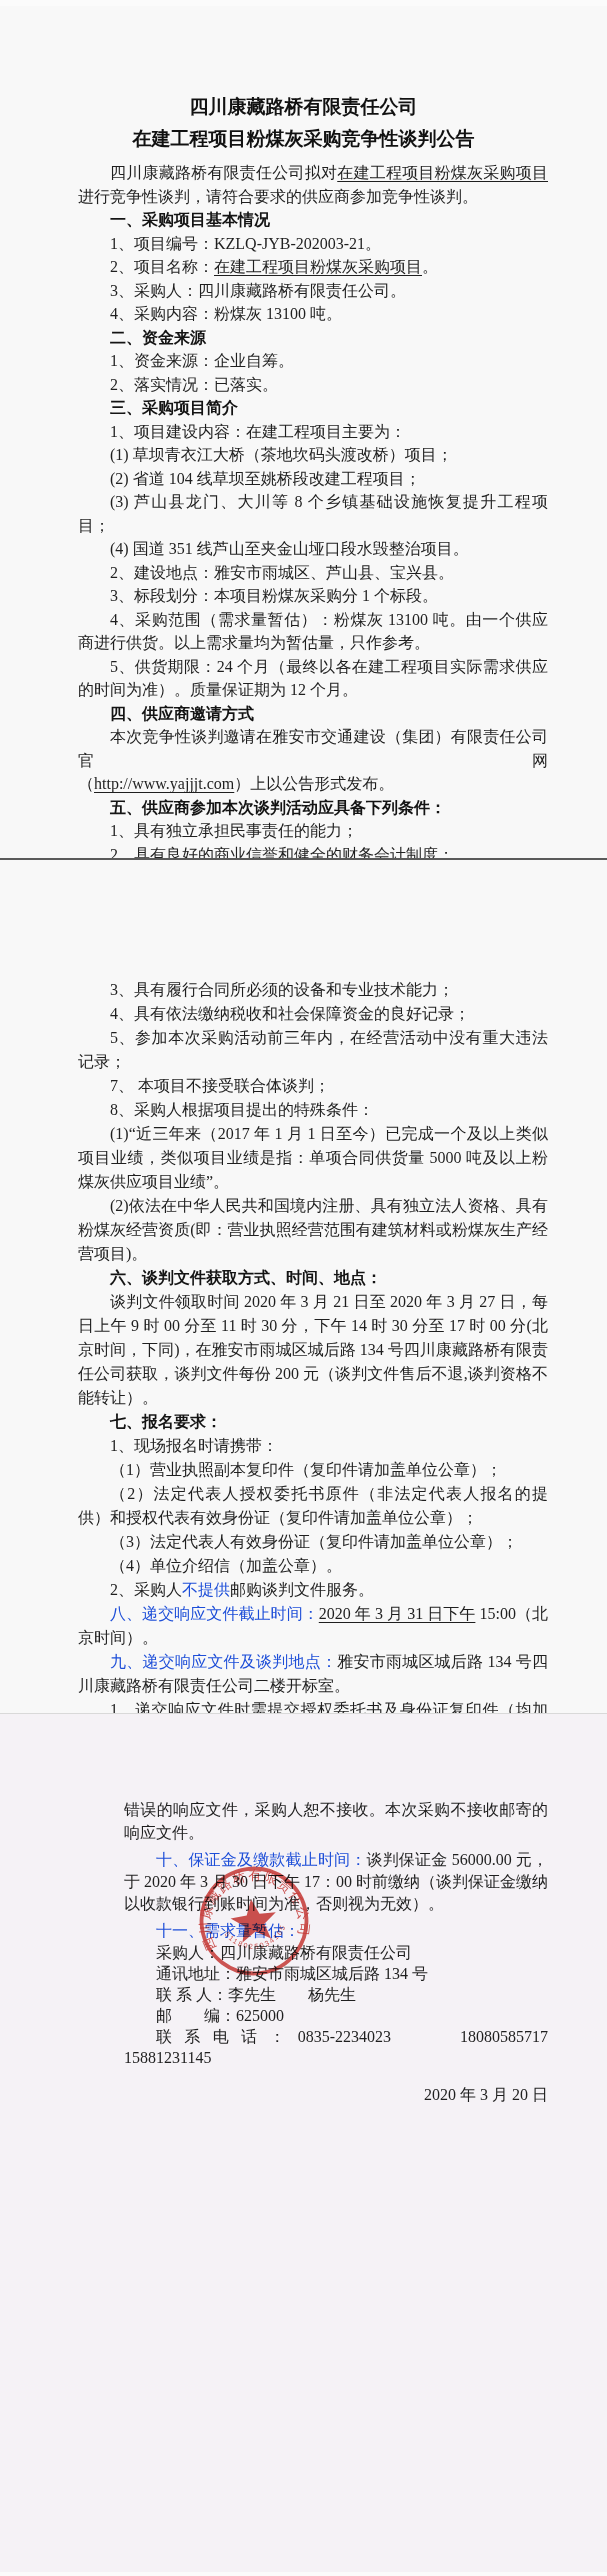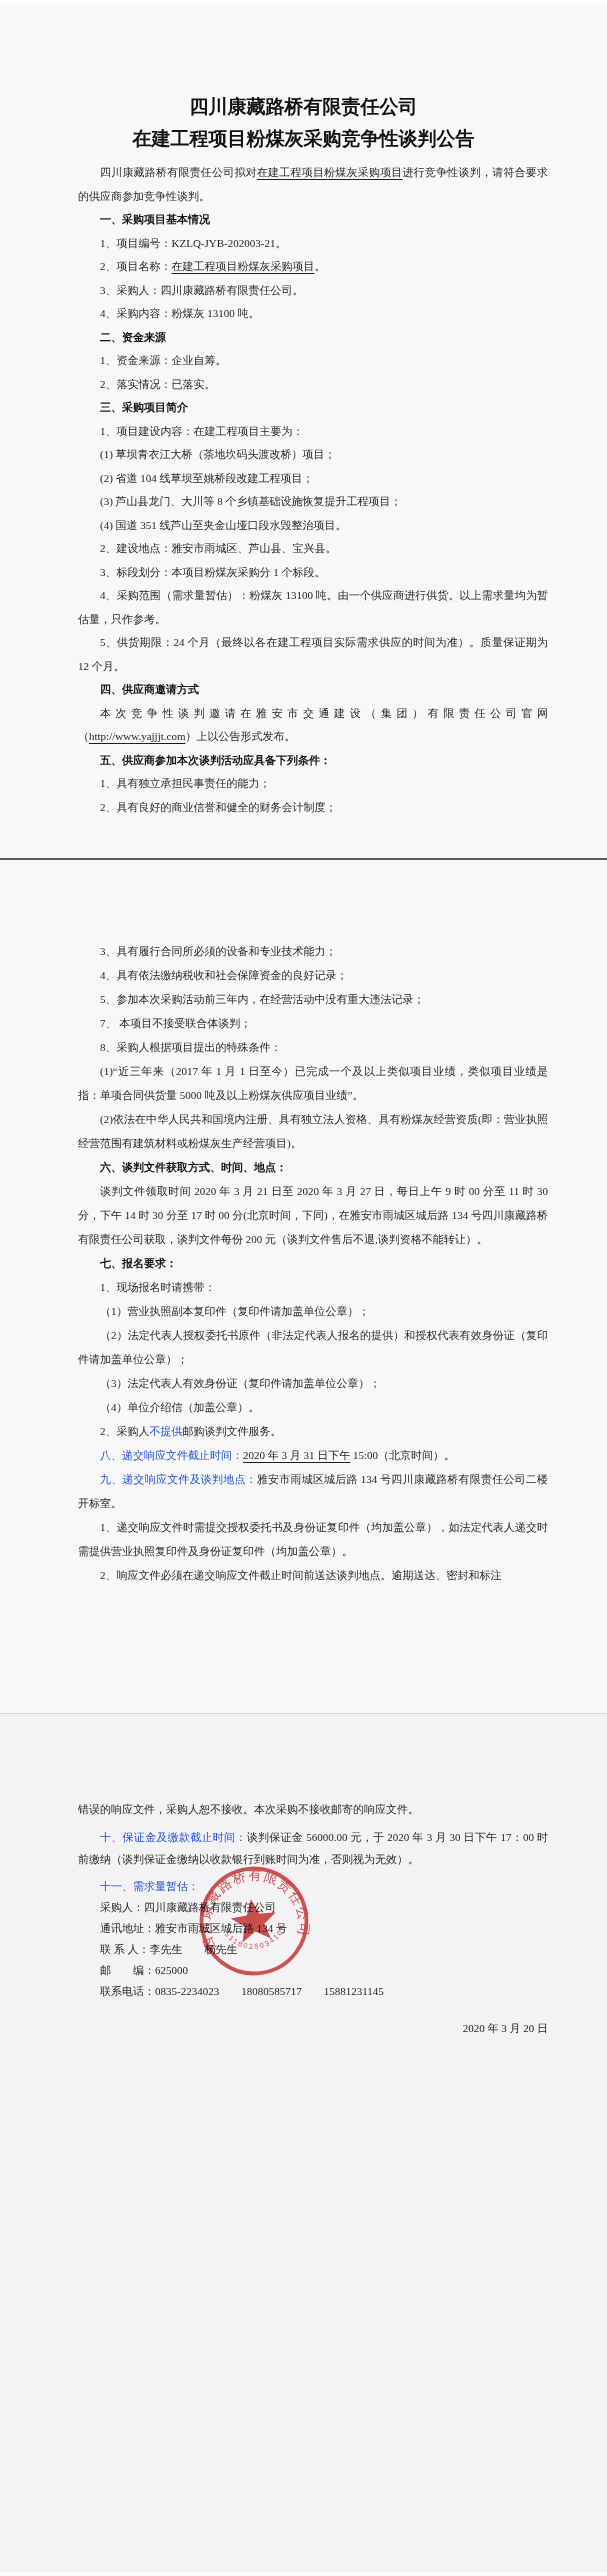--- a/index.html
+++ b/index.html
@@ -2,27 +2,27 @@
 <html style="font-size:12px"><head>
 <meta charset="utf-8">
 <style>
   html,body{margin:0;padding:0;background:#fbfbfb;}
   body{width:607px;font-family:"Liberation Serif",serif;color:#1f1f1f;
        -webkit-font-smoothing:antialiased;}
   .page{width:607px;box-sizing:border-box;position:relative;overflow:hidden;}
   .page1{margin-top:6px;height:854px;background:#f8f8f8;
          border-bottom:2.3px solid #5a5a5a;}
   .page2{height:854px;background:#f8f8f8;border-bottom:1.5px solid #d9d9d9;}
-  .page3{height:858px;background:#f5f2f6;}
+  .page3{height:858px;background:#f5f2f6;padding-left:46px;}
   .title{font-family:"Liberation Sans",sans-serif;font-weight:bold;
          font-size:19px;line-height:32px;text-align:center;margin:0;color:#111;}
   .t1{margin-top:85px;}
-  .body{margin:0;padding:0 59px 0 78px;font-size:11px;text-align:justify;}
+  .body{margin:0;padding:0 59px 0 78px;font-size:16px;text-align:justify;}
   .b1{line-height:23.5px;margin-top:6px;}
-  .b2{line-height:24px;padding-top:79px;}
+  .b2{line-height:24px;padding-top:118px;}
   .b3{padding-top:84px;line-height:23px;}
   p{margin:0;}
   .ind{text-indent:2em;}
   .h{font-family:"Liberation Sans",sans-serif;font-weight:bold;color:#141414;}
   .hh{font-family:"Liberation Sans",sans-serif;font-weight:normal;color:#1d4ed8;}
   .u{text-decoration:underline;text-underline-offset:3px;}
   .stretch{text-align:justify;text-align-last:justify;}
   .sec10{margin-top:4.6px;line-height:22px;}
   .sec11{margin-top:5.3px;line-height:22px;}
   .contacts{line-height:21px;}

